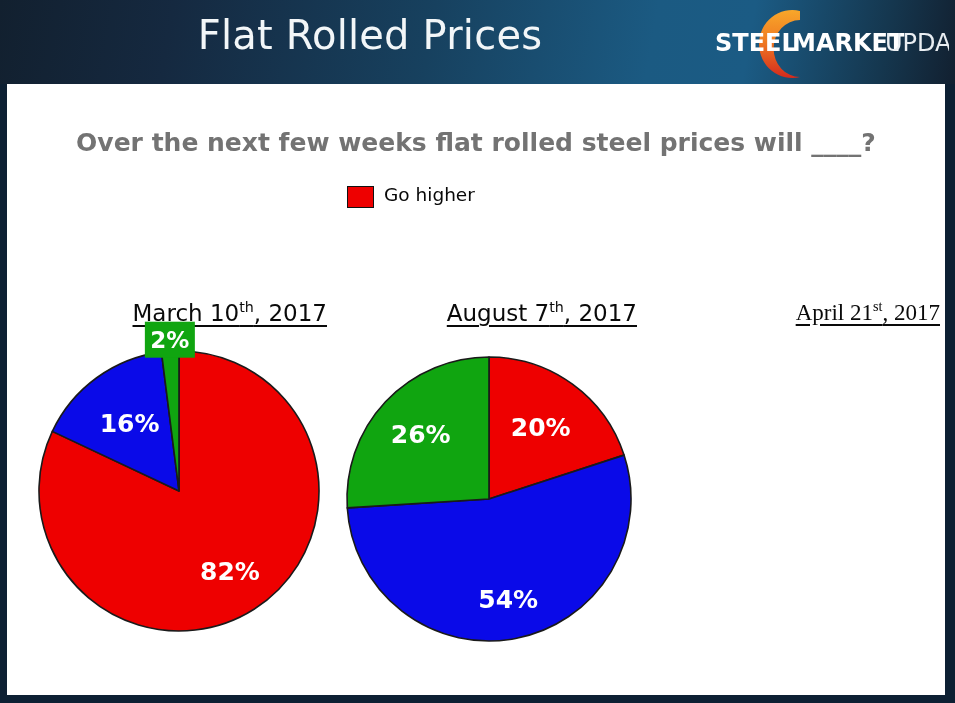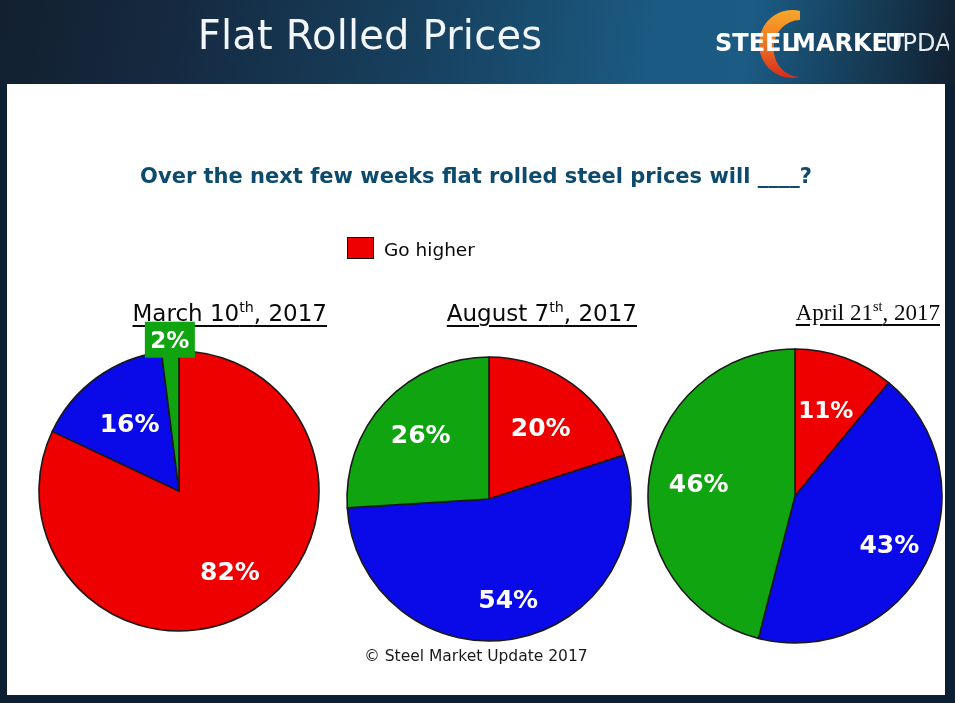--- a/index.html
+++ b/index.html
@@ -72,38 +72,36 @@
     background: #ffffff;
   }
 
   
   #question {
     position: absolute;
     left: 0;
     top: 44px;
     width: 938px;
     text-align: center;
-    font-size: 21px;
+    font-size: 25px;
     font-weight: 700;
-    color: #0c4a6e;
-    white-space: nowrap;
-    margin-top: 36px;
+    color: #737373;
+    white-space: nowrap;
   }
 
   
   #legend {
     position: absolute;
     left: 340px;
     top: 102px;
   }
   .legend-row {
     display: flex;
-    align-items: flex-end;
+    align-items: flex-start;
     height: 31px;
-    margin-top: 42px;
   }
   .legend-swatch {
     width: 27px;
     height: 22px;
     border: 1.3px solid #111111;
     box-sizing: border-box;
     margin-right: 10px;
     flex: 0 0 auto;
   }
   .legend-label {
@@ -223,26 +221,15 @@
     <div class="pie-wrap" id="pie-1" style="left:335px; top:268px; width:295px; height:295px;">
         <svg width="294" height="294" viewBox="0 0 294 294">
           <path d="M 147 147 L 147.00 5.00 A 142 142 0 0 1 282.05 103.12 Z" fill="#ee0000" stroke="#1a1a1a" stroke-width="1.6" stroke-linejoin="round"></path>
           <path d="M 147 147 L 282.05 103.12 A 142 142 0 1 1 5.28 155.92 Z" fill="#0a0ae8" stroke="#1a1a1a" stroke-width="1.6" stroke-linejoin="round"></path>
           <path d="M 147 147 L 5.28 155.92 A 142 142 0 0 1 147.00 5.00 Z" fill="#10a510" stroke="#1a1a1a" stroke-width="1.6" stroke-linejoin="round"></path>
           <text x="198.75" y="84.27" text-anchor="middle" class="pie-label" font-size="25">20%</text>
           <text x="166.16" y="255.93" text-anchor="middle" class="pie-label" font-size="25">54%</text>
           <text x="78.68" y="91.34" text-anchor="middle" class="pie-label" font-size="25">26%</text>
         </svg>
       </div>
-    <div class="pie-wrap" id="pie-2" style="left:638px; top:262px; width:300px; height:300px;">
-        <svg width="300" height="300" viewBox="0 0 300 300">
-          <path d="M 150 150 L 150.00 3.00 A 147 147 0 0 1 243.70 36.73 Z" fill="#ee0000" stroke="#1a1a1a" stroke-width="1.6" stroke-linejoin="round"></path>
-          <path d="M 150 150 L 243.70 36.73 A 147 147 0 0 1 113.44 292.38 Z" fill="#0a0ae8" stroke="#1a1a1a" stroke-width="1.6" stroke-linejoin="round"></path>
-          <path d="M 150 150 L 113.44 292.38 A 147 147 0 0 1 150.00 3.00 Z" fill="#10a510" stroke="#1a1a1a" stroke-width="1.6" stroke-linejoin="round"></path>
-          <text x="180.87" y="72.07" text-anchor="middle" class="pie-label" font-size="23">11%</text>
-          <text x="244.30" y="206.55" text-anchor="middle" class="pie-label" font-size="25">43%</text>
-          <text x="53.75" y="146.34" text-anchor="middle" class="pie-label" font-size="25">46%</text>
-        </svg>
-      </div>
-
-    <div id="footer">© Steel Market Update 2017</div>
+
   </div>
 </div>
 
 </body></html>

